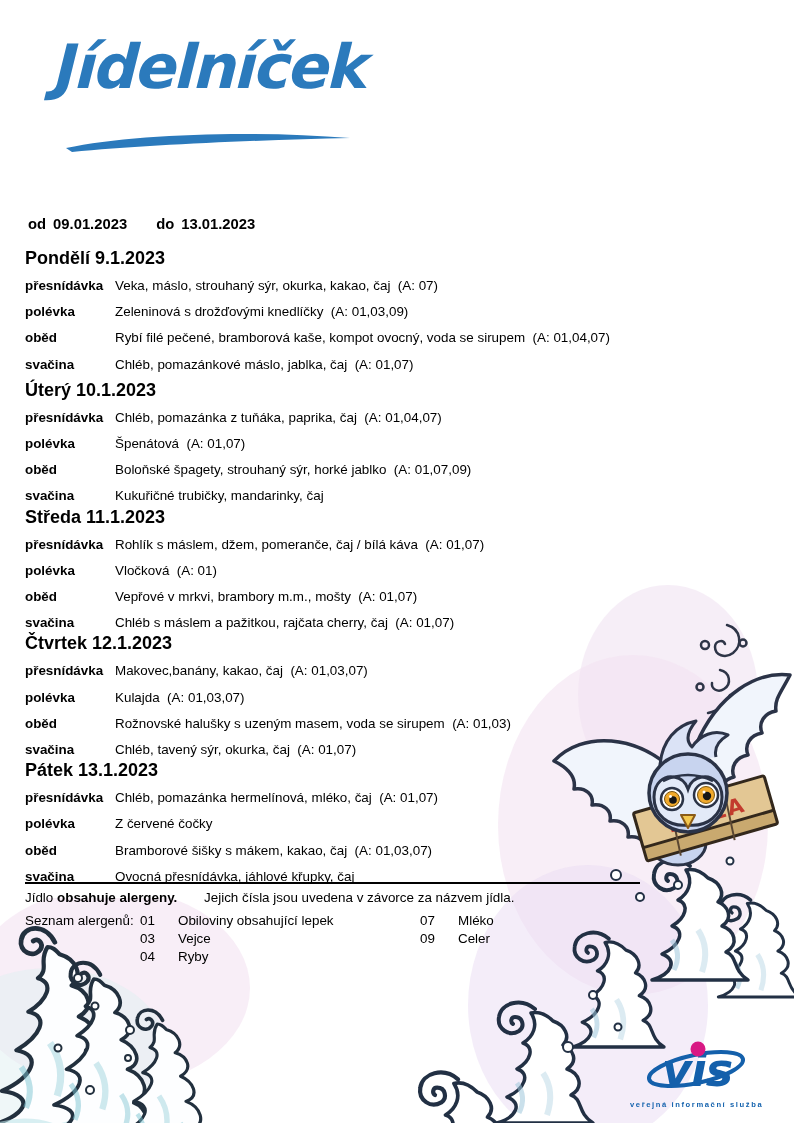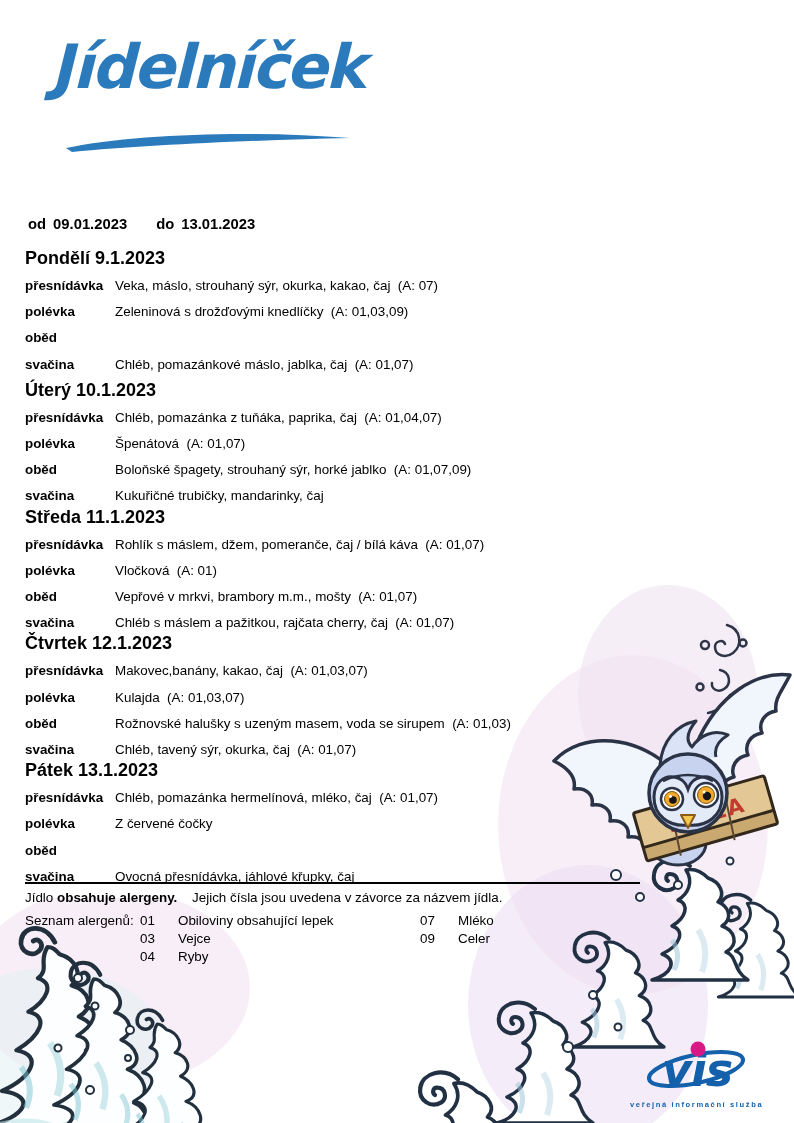--- a/index.html
+++ b/index.html
@@ -17,21 +17,21 @@
   .date-range .gap{display:inline-block;width:15px;}
   .day{margin-bottom:3px;}
   .day:first-of-type{margin-bottom:8px;}
   .day-title{margin:0 0 10px;font-size:18px;font-weight:bold;line-height:17px;}
   .meal-row{display:flex;font-size:13.4px;line-height:18.2px;margin-top:8px;}
   .meal-label{flex:0 0 90px;font-weight:bold;}
   .meal-text{flex:1;white-space:pre;}
   .divider{border:none;border-top:2px solid #000;margin:-7px 0 5px;width:615px;}
   .notice{font-size:13.4px;line-height:18px;}
   .notice-bold{font-weight:bold;}
-  .notice-rest{margin-left:11px;}
+  .notice-rest{margin-left:23px;}
   .allergen-grid{display:grid;grid-template-columns:115px 38px 242px 38px 1fr;
                  font-size:13.4px;line-height:18.2px;margin-top:5px;}
   
   .vis{position:absolute;left:630px;top:1040px;width:138px;z-index:3;}
   .vis-tagline{margin-top:2px;font-size:7.6px;font-weight:bold;letter-spacing:1.6px;
                color:#1563ae;white-space:nowrap;}
   
   .illu-right{position:absolute;left:378px;top:575px;width:416px;height:548px;z-index:1;}
   .illu-left{position:absolute;left:0;top:898px;width:310px;height:225px;z-index:1;}
 </style>
@@ -173,20 +173,21 @@
     <span class="meal-text">Veka, máslo, strouhaný sýr, okurka, kakao, čaj  (A: 07)</span>
   </div>
 
   <div class="meal-row">
     <span class="meal-label">polévka</span>
     <span class="meal-text">Zeleninová s drožďovými knedlíčky  (A: 01,03,09)</span>
   </div>
 
   <div class="meal-row">
     <span class="meal-label">oběd</span>
+    <span class="meal-text">Rybí filé pečené, bramborová kaše, kompot ovocný, voda se sirupem  (A: 01,04,07)</span>
   </div>
 
   <div class="meal-row">
     <span class="meal-label">svačina</span>
     <span class="meal-text">Chléb, pomazánkové máslo, jablka, čaj  (A: 01,07)</span>
   </div>
 </div>
   </section>
 
   <section class="day">
@@ -272,20 +273,21 @@
     <span class="meal-text">Chléb, pomazánka hermelínová, mléko, čaj  (A: 01,07)</span>
   </div>
 
   <div class="meal-row">
     <span class="meal-label">polévka</span>
     <span class="meal-text">Z červené čočky</span>
   </div>
 
   <div class="meal-row">
     <span class="meal-label">oběd</span>
+    <span class="meal-text">Bramborové šišky s mákem, kakao, čaj  (A: 01,03,07)</span>
   </div>
 
   <div class="meal-row">
     <span class="meal-label">svačina</span>
     <span class="meal-text">Ovocná přesnídávka, jáhlové křupky, čaj</span>
   </div>
 </div>
   </section>
 </div>
 

